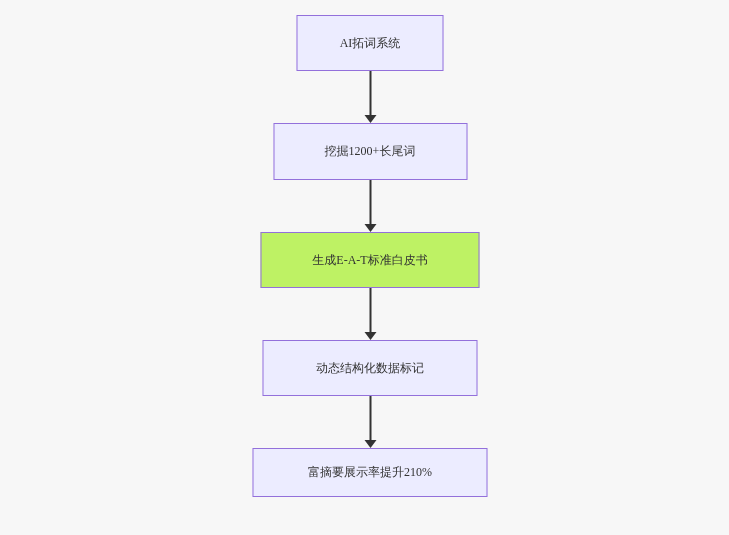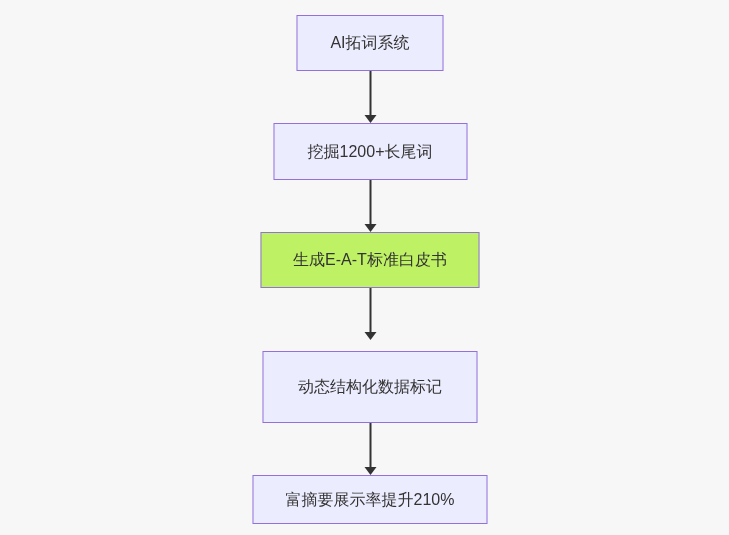--- a/index.html
+++ b/index.html
@@ -24,25 +24,26 @@
     transform: translateX(-50%);
     display: flex;
     flex-direction: column;
     align-items: center;
   }
   .flow-node {
     box-sizing: border-box;
     display: flex;
     align-items: center;
     justify-content: center;
-    font-size: 16px;
+    font-size: 12px;
     line-height: 1.2;
     white-space: nowrap;
     border-style: solid;
     border-width: 1px;
+    font-family: Liberation Serif, serif;
   }
   .flow-arrow {
     display: flex;
     flex-direction: column;
     align-items: center;
     height: 52px;
   }
   .flow-arrow .shaft {
     width: 2px;
     height: 44px;
@@ -76,21 +77,21 @@
       <div class="head" style="border-top-color: rgb(51, 51, 51);"></div>
     </div>
 
     <div class="flow-node" style="width: 219px; height: 56px; background: #bef264; border-color: rgb(147, 112, 219);">生成E-A-T标准白皮书</div>
 
     <div class="flow-arrow">
       <div class="shaft" style="background: rgb(51, 51, 51);"></div>
       <div class="head" style="border-top-color: rgb(51, 51, 51);"></div>
     </div>
 
-    <div class="flow-node" style="width: 215px; height: 72px; background: rgb(236, 236, 255); border-color: rgb(147, 112, 219); margin-top: 11px;">动态结构化数据标记</div>
+    <div class="flow-node" style="width: 215px; height: 56px; background: rgb(236, 236, 255); border-color: rgb(147, 112, 219);">动态结构化数据标记</div>
 
     <div class="flow-arrow">
       <div class="shaft" style="background: rgb(51, 51, 51);"></div>
       <div class="head" style="border-top-color: rgb(51, 51, 51);"></div>
     </div>
 
     <div class="flow-node" style="width: 235px; height: 49px; background: rgb(236, 236, 255); border-color: rgb(147, 112, 219);">富摘要展示率提升210%</div>
 
   </div>
 </div>

